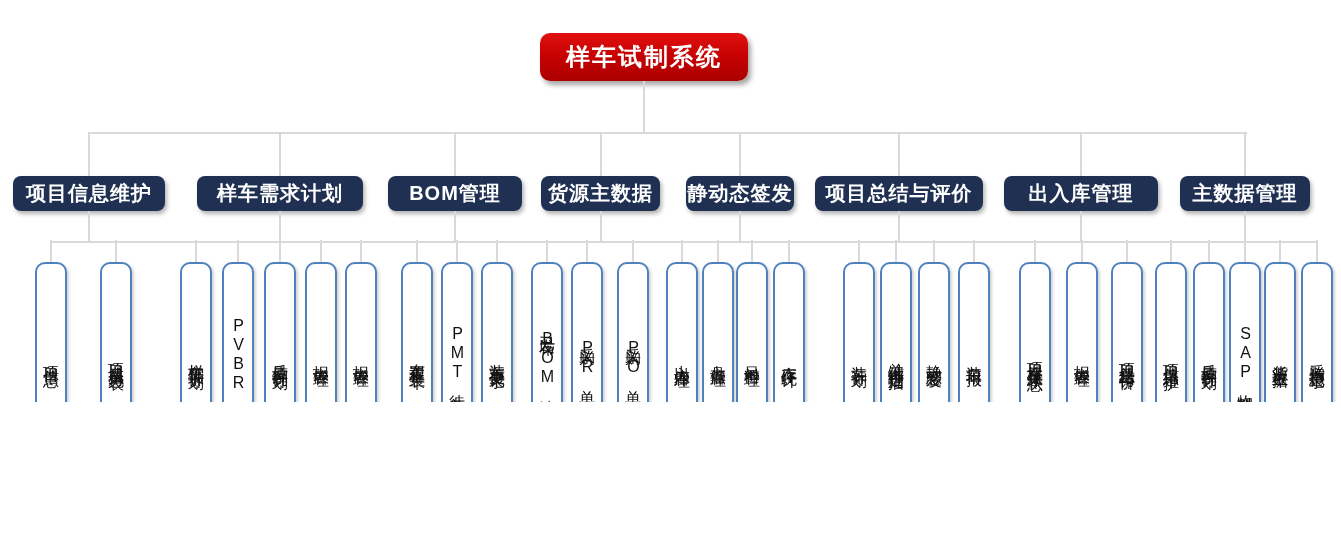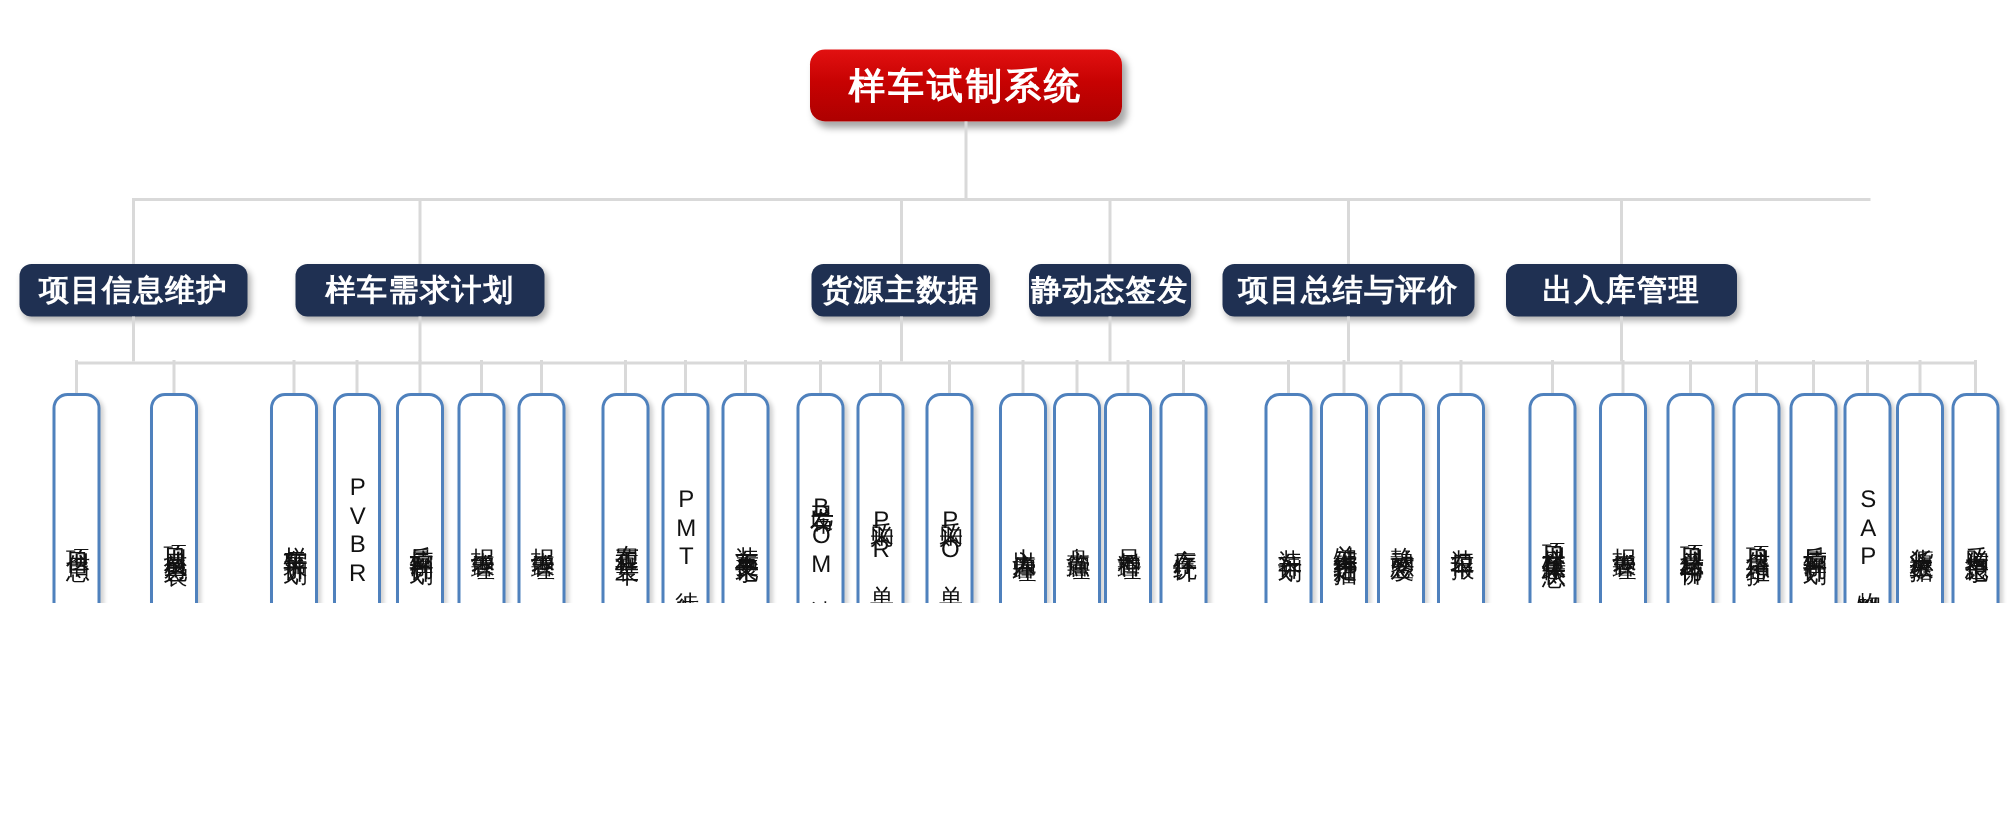--- a/index.html
+++ b/index.html
@@ -44,31 +44,37 @@
 
   <div class="line" style="left:88px;top:132px;width:1159px;height:2px"></div>
   <div class="line" style="left:50px;top:241px;width:1268px;height:2px"></div>
 
   <div class="cat" style="left:13px;width:152px">
     <span>项目信息维护</span>
     </div>
   <div class="cat" style="left:197px;width:166px">
     <span>样车需求计划</span>
     </div>
+  <div class="cat" style="left:388px;width:134px">
+    <span>BOM管理</span>
+    </div>
   <div class="cat" style="left:541px;width:119px">
     <span>货源主数据</span>
     </div>
   <div class="cat" style="left:686px;width:108px">
     <span>静动态签发</span>
     </div>
   <div class="cat" style="left:815px;width:168px">
     <span>项目总结与评价</span>
     </div>
   <div class="cat" style="left:1004px;width:154px">
     <span>出入库管理</span>
+    </div>
+  <div class="cat" style="left:1180px;width:130px">
+    <span>主数据管理</span>
     </div>
 
   <div class="leaf" style="left:35px">
     <span>项目信息</span>
     </div>
   <div class="leaf" style="left:100px">
     <span>项目成员角色表</span>
     </div>
 
   <div class="leaf" style="left:180px">

